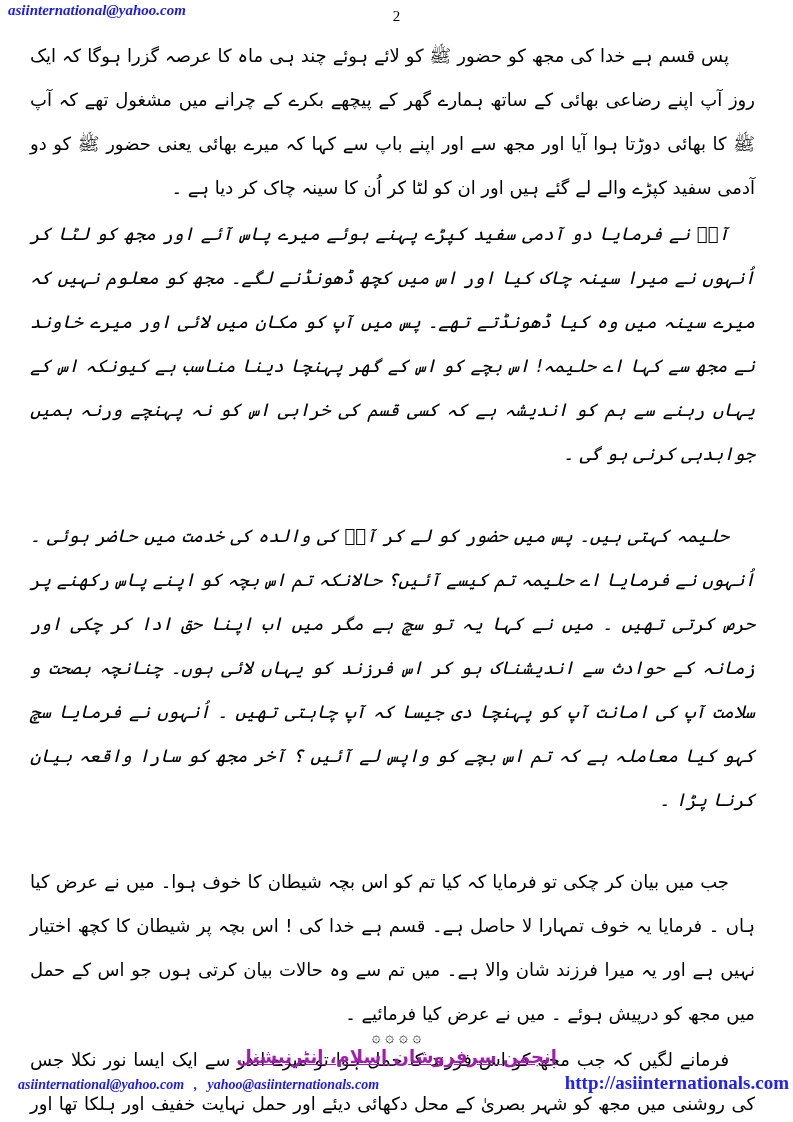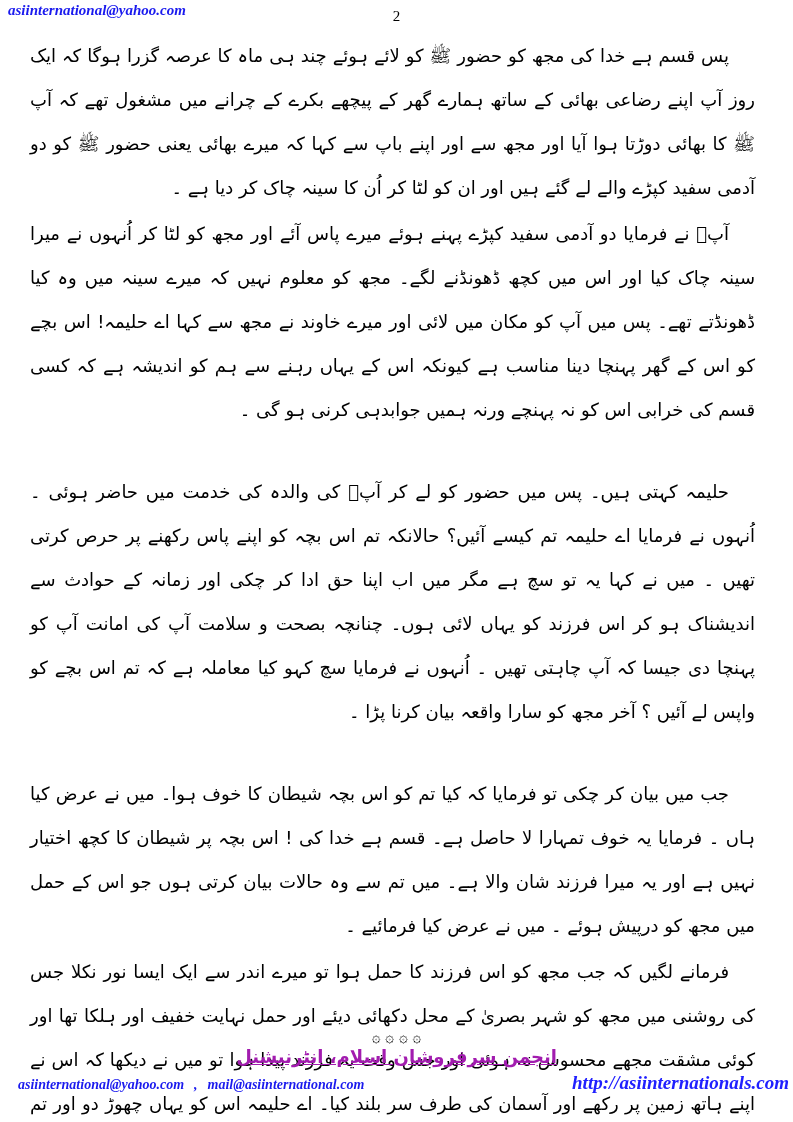--- a/index.html
+++ b/index.html
@@ -38,21 +38,21 @@
     direction:rtl;
     text-align:justify;
     font-size:18px;
     line-height:44px;
     color:#000;
   }
   .body-text p{
     margin:0 0 2px 0;
     text-indent:26px;
   }
-  .body-text p.gap-after{ margin-bottom:38px; }
+  .body-text p.gap-after{ margin-bottom:38px;font-style:italic; }
   
   .reference{
     position:absolute;
     top:992px; left:24px; right:38px;
     direction:rtl;
     text-align:left;
     font-size:16px;
     color:#000;
     white-space:nowrap;
   }
@@ -89,21 +89,21 @@
     font-size:14px;
     color:#1a1aee;
   }
   .footer-emails .sep{
     color:#1a1aee;
     padding:0 10px;
     font-weight:bold;
   }
   .footer-url{
     font-family:"Liberation Serif", serif;
-    font-style:italic; font-weight:bold;
+    font-weight:bold;
     font-size:19px;
     color:#2020ff;
   }
 </style>
 </head>
 <body>
 
 <div class="page">
 
   <div class="top-email">asiinternational@yahoo.com</div>
@@ -118,18 +118,18 @@
     <p>فرمانے لگیں کہ جب مجھ کو اس فرزند کا حمل ہوا تو میرے اندر سے ایک ایسا نور نکلا جس کی روشنی میں مجھ کو شہر بصریٰ کے محل دکھائی دیئے اور حمل نہایت خفیف اور ہلکا تھا اور کوئی مشقت مجھے محسوس نہ ہوئی اور جس وقت یہ فرزند پیدا ہوا تو میں نے دیکھا کہ اس نے اپنے ہاتھ زمین پر رکھے اور آسمان کی طرف سر بلند کیا۔ اے حلیمہ اس کو یہاں چھوڑ دو اور تم بخوشی اپنے وطن کو جاؤ ۔''</p>
   </div>
 
 
   <div class="ornament">۞ ۞ ۞ ۞</div>
 
   <div class="org-title">انجمن سرفروشان اسلام، انٹرنیشنل</div>
 
   <div class="footer">
     <div class="footer-emails">
-      <span>asiinternational@yahoo.com</span><span class="sep">,</span><span>mail@asiinternational.com</span>
+      <span>asiinternational@yahoo.com</span><span class="sep">,</span><span>yahoo@asiinternationals.com</span>
     </div>
     <div class="footer-url">http://asiinternationals.com</div>
   </div>
 
 </div>
 
 </body></html>

